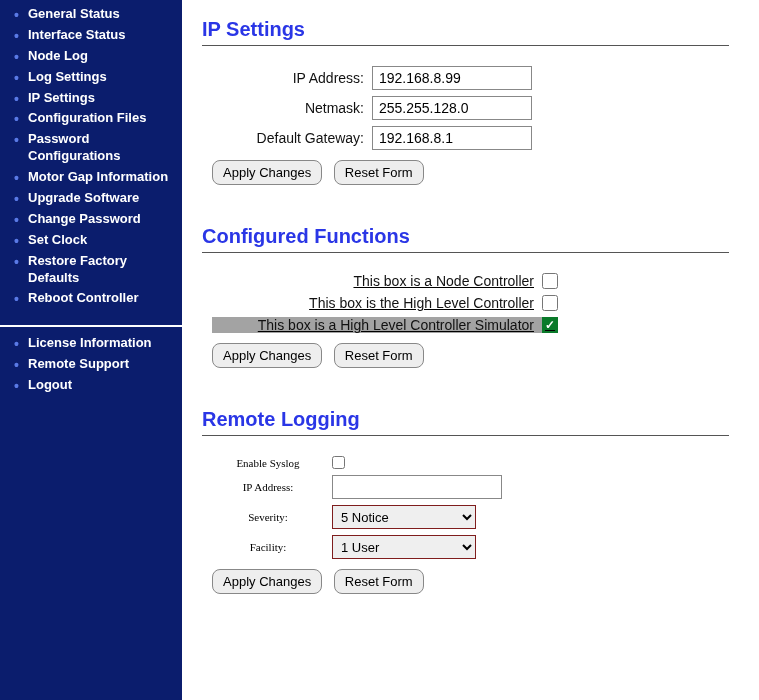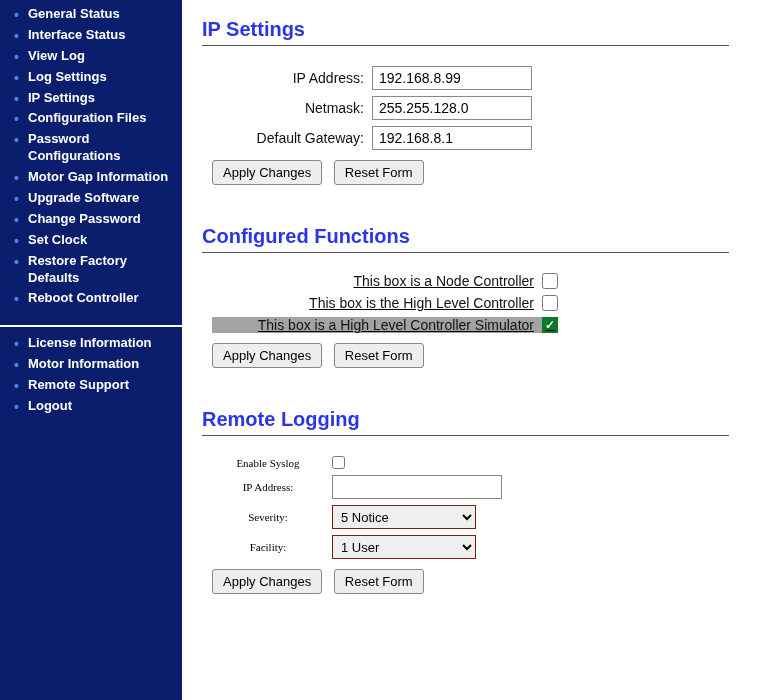--- a/index.html
+++ b/index.html
@@ -76,21 +76,21 @@
       height: 24px;
       border: 1px solid #888;
       padding: 11px 6px;
       font-size: 14px;
       font-family: inherit;
     }
     .btn-row { margin-top: 10px; }
     button {
       background: #eee;
       border: 1px solid #888;
-      border-radius: 3px;
+      border-radius: 8px;
       padding: 4px 10px;
       font-size: 13px;
       font-family: inherit;
       cursor: pointer;
       margin-right: 8px;
     }
     .check-row {
       display: flex;
       align-items: center;
       margin-bottom: 6px;
@@ -150,36 +150,35 @@
       font-weight: bold;
     }
   </style>
 </head>
 <body>
 
 <div class="sidebar">
   <ul>
     <li>General Status</li>
     <li>Interface Status</li>
-    <li>View Log</li>
+    <li>Node Log</li>
     <li>Log Settings</li>
     <li>IP Settings</li>
     <li>Configuration Files</li>
     <li>Password Configurations</li>
     <li>Motor Gap Information</li>
     <li>Upgrade Software</li>
     <li>Change Password</li>
     <li>Set Clock</li>
     <li>Restore Factory Defaults</li>
     <li>Reboot Controller</li>
   </ul>
   <hr>
   <ul>
     <li>License Information</li>
-    <li>Motor Information</li>
     <li>Remote Support</li>
     <li>Logout</li>
   </ul>
 </div>
 
 <div class="main">
 
   <h2>IP Settings</h2>
   <hr class="section-rule">
   <div class="form-block">

